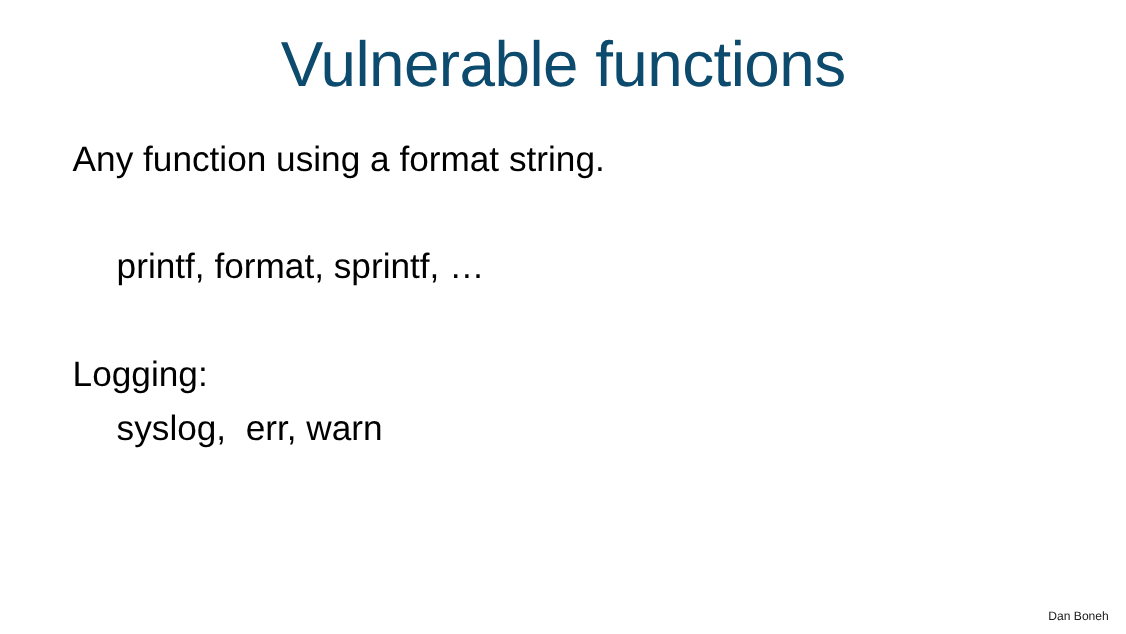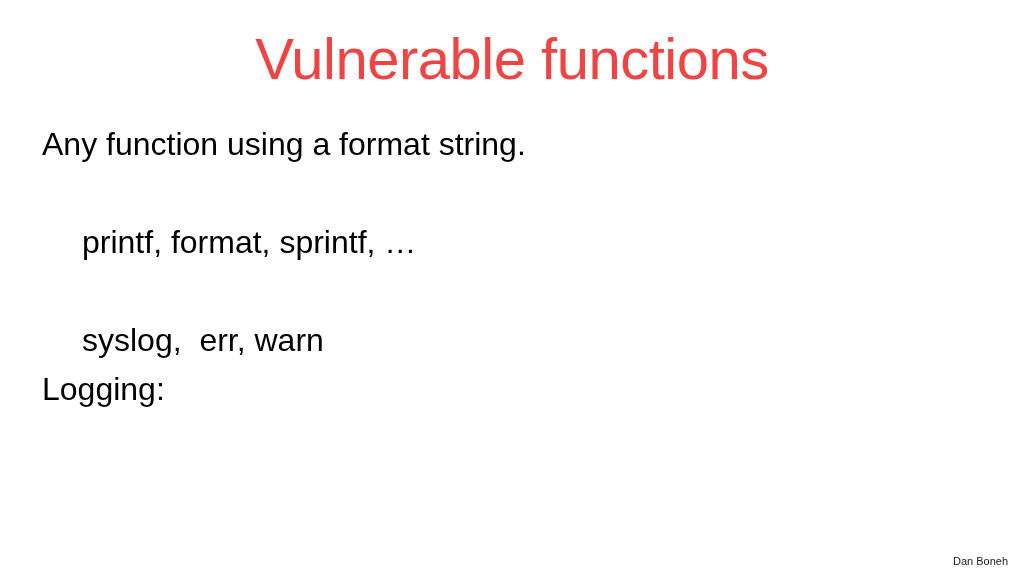--- a/index.html
+++ b/index.html
@@ -21,27 +21,27 @@
   }
   .slide-title {
     position: absolute;
     left: 0;
     top: 28px;
     width: 1024px;
     text-align: center;
     font-size: 58px;
     line-height: 1.08;
     font-weight: 400;
-    color: #ef4444;
+    color: #0c4a6e;
     letter-spacing: -0.5px;
     white-space: nowrap;
   }
   .body-block {
     position: absolute;
-    left: 42px;
+    left: 66px;
     top: 120px;
     width: 900px;
   }
   .body-line {
     font-size: 32px;
     line-height: 49px;
     color: #000000;
     font-weight: 400;
     white-space: pre;
     min-height: 49px;
@@ -77,21 +77,21 @@
     <div class="body-line">Any function using a format string.</div>
 
     <div class="body-line spacer">&nbsp;</div>
 
 
     <div class="body-line indent-1">printf, format, sprintf, …</div>
 
 
     <div class="body-line spacer">&nbsp;</div>
 
+    <div class="body-line">Logging:</div>
+
     <div class="body-line indent-1">syslog,  err, warn</div>
-
-    <div class="body-line">Logging:</div>
 
   </div>
 
   <div class="footer-credit">Dan Boneh</div>
 
 </div>
 
 </body></html>

